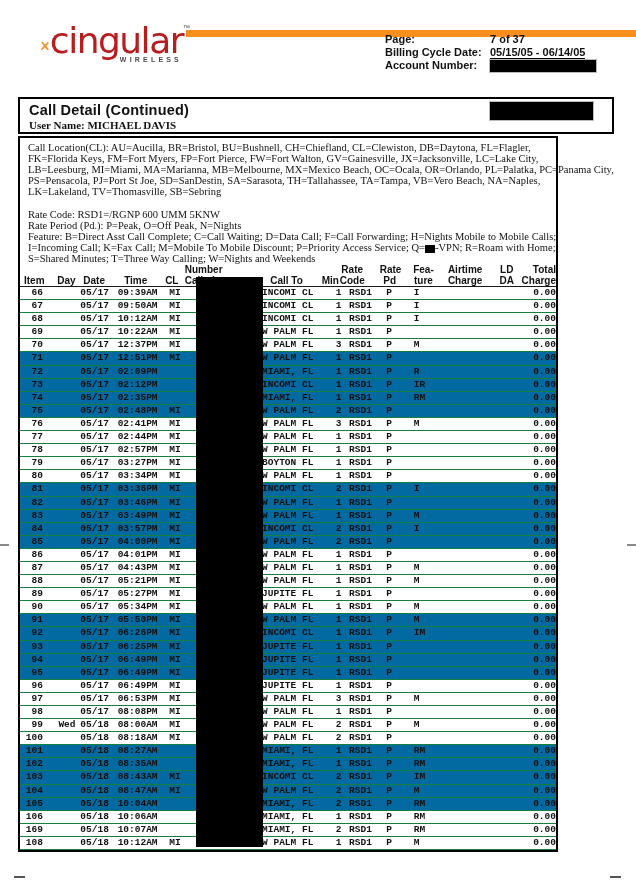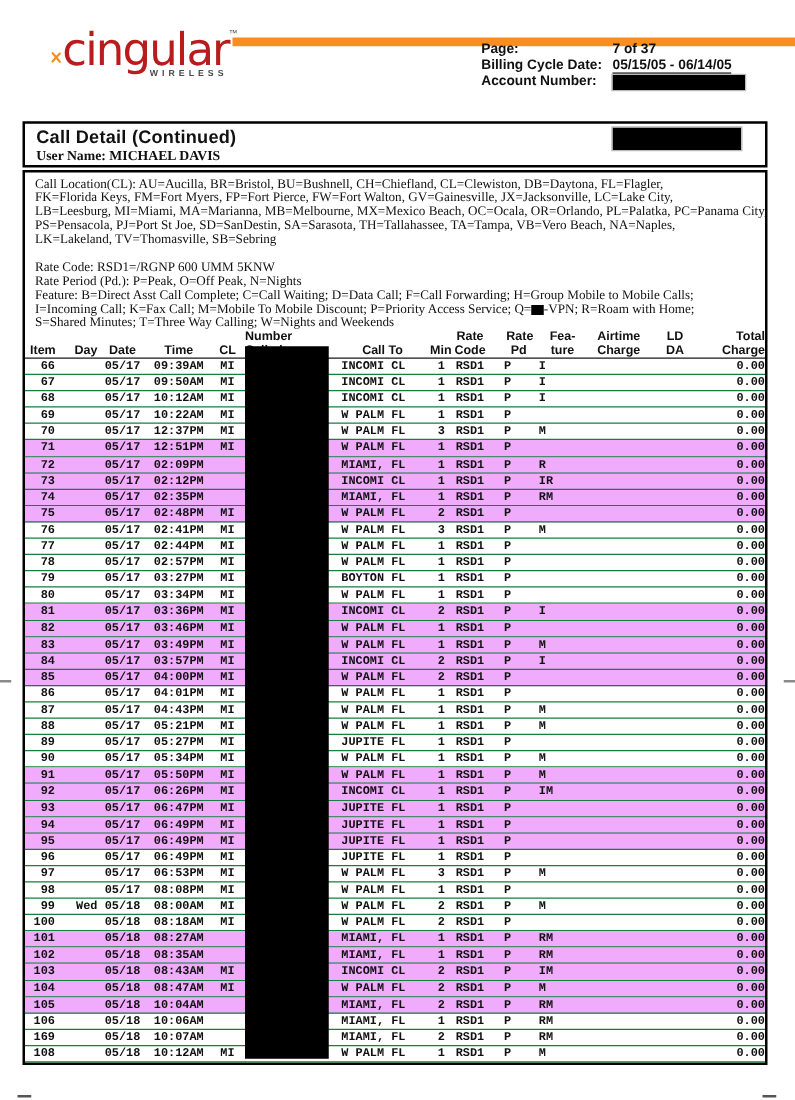--- a/index.html
+++ b/index.html
@@ -34,21 +34,21 @@
   
   .title-box {
     position:absolute; left:18px; top:97px; width:596px; height:37px;
     border:2px solid #000; padding:3px 0 0 9px;
   }
   .title-main { font-size:14.5px; font-weight:bold; letter-spacing:0.2px; }
   .title-user { font-family:"Liberation Serif", serif; font-size:11px; font-weight:bold; margin-top:1px; }
   .title-redact { position:absolute; left:470px; top:3px; width:103px; height:18px; outline:1px solid #bbb; }
   
   .main-box {
-    position:absolute; left:18px; top:136px; width:596px; height:716px;
+    position:absolute; left:18px; top:136px; width:540px; height:716px;
     border:2px solid #000; position:absolute;
   }
   .legend, .rates {
     font-family:"Liberation Serif", serif; font-size:10.5px; line-height:11px;
     margin-left:8px; margin-right:4px; white-space:nowrap;
   }
   .legend { margin-top:4px; }
   .rates { margin-top:12px; }
   .inline-redact { display:inline-block; width:10px; height:8px; background:#000; vertical-align:middle; }
   
@@ -57,21 +57,21 @@
     font-size:10px; font-weight:bold; line-height:10.5px; white-space:nowrap;
   }
   .hcell { overflow:visible; }
   .hcell div { height:10.5px; }
   .tbody { border-top:1px solid #1a1a1a; }
   .trow {
     display:flex; height:13.1px; border-bottom:1px solid #15803d;
     font-family:"Liberation Mono", monospace; font-size:9.5px; font-weight:bold;
     line-height:12px; white-space:nowrap;
   }
-  .trow.shaded { background:#f0abfc; }
+  .trow.shaded { background:#0369a1; }
   .cell { overflow:visible; }
   
   .c-item    { width:26px;  text-align:right;  padding-right:2px; }
   .c-day     { width:32px;  text-align:right; }
   .c-date    { width:40px;  text-align:center; }
   .c-time    { width:50px;  text-align:center; }
   .c-cl      { width:28px;  text-align:center; }
   .c-number  { width:72px; }
   .c-callto  { width:76px;  padding-left:5px; }
   .c-min     { width:12px;  text-align:right; }
@@ -139,21 +139,21 @@
   <div class="legend">
     <div>Call Location(CL):  AU=Aucilla, BR=Bristol, BU=Bushnell, CH=Chiefland, CL=Clewiston, DB=Daytona, FL=Flagler,</div>
     <div>FK=Florida Keys, FM=Fort Myers, FP=Fort Pierce, FW=Fort Walton, GV=Gainesville, JX=Jacksonville, LC=Lake City,</div>
     <div>LB=Leesburg, MI=Miami, MA=Marianna, MB=Melbourne, MX=Mexico Beach, OC=Ocala, OR=Orlando, PL=Palatka, PC=Panama City,</div>
     <div>PS=Pensacola, PJ=Port St Joe, SD=SanDestin, SA=Sarasota, TH=Tallahassee, TA=Tampa, VB=Vero Beach, NA=Naples,</div>
     <div>LK=Lakeland, TV=Thomasville, SB=Sebring</div>
   </div>
   <div class="rates">
     <div>Rate Code: RSD1=/RGNP 600 UMM 5KNW</div>
     <div>Rate Period (Pd.): P=Peak, O=Off Peak, N=Nights</div>
-    <div>Feature: B=Direct Asst Call Complete; C=Call Waiting; D=Data Call; F=Call Forwarding; H=Group Mobile to Mobile Calls;</div>
+    <div>Feature: B=Direct Asst Call Complete; C=Call Waiting; D=Data Call; F=Call Forwarding; H=Nights Mobile to Mobile Calls;</div>
     <div><span>I=Incoming Call; K=Fax Call; M=Mobile To Mobile Discount; P=Priority Access Service; Q=</span><span class="inline-redact"></span><span>-VPN; R=Roam with Home;</span></div>
     <div>S=Shared Minutes;  T=Three Way Calling; W=Nights and Weekends</div>
   </div>
 
   <div class="thead">
       <div class="hcell c-item">
         <div></div>
         <div>Item</div>
       </div>
       <div class="hcell c-day">
@@ -639,21 +639,21 @@
         <div class="cell c-ratepd">P</div>
         <div class="cell c-feature">IM</div>
         <div class="cell c-airtime"></div>
         <div class="cell c-ldda"></div>
         <div class="cell c-total">0.00</div>
       </div>
       <div class="trow shaded">
         <div class="cell c-item">93</div>
         <div class="cell c-day"></div>
         <div class="cell c-date">05/17</div>
-        <div class="cell c-time">06:47PM</div>
+        <div class="cell c-time">06:25PM</div>
         <div class="cell c-cl">MI</div>
         <div class="cell c-number"></div>
         <div class="cell c-callto">JUPITE FL</div>
         <div class="cell c-min">1</div>
         <div class="cell c-ratecode">RSD1</div>
         <div class="cell c-ratepd">P</div>
         <div class="cell c-feature"></div>
         <div class="cell c-airtime"></div>
         <div class="cell c-ldda"></div>
         <div class="cell c-total">0.00</div>

